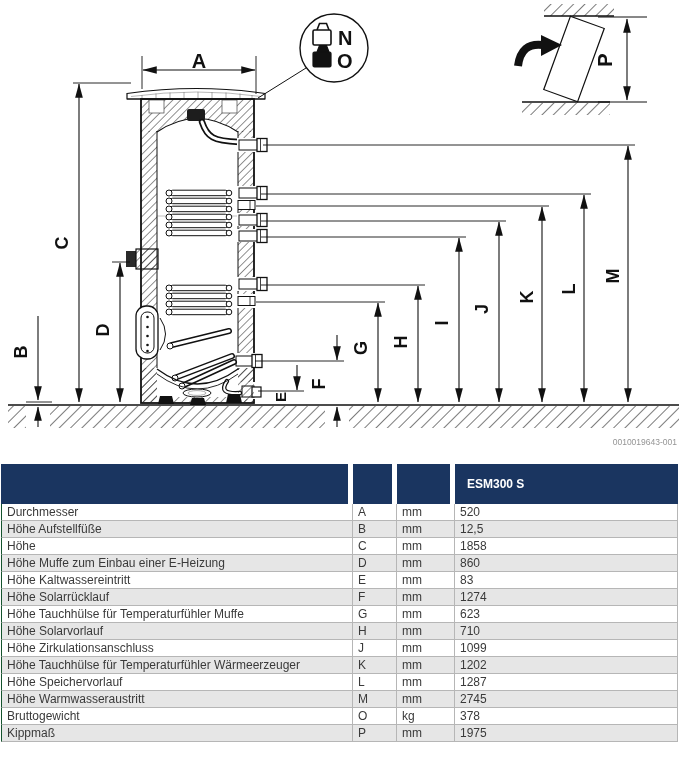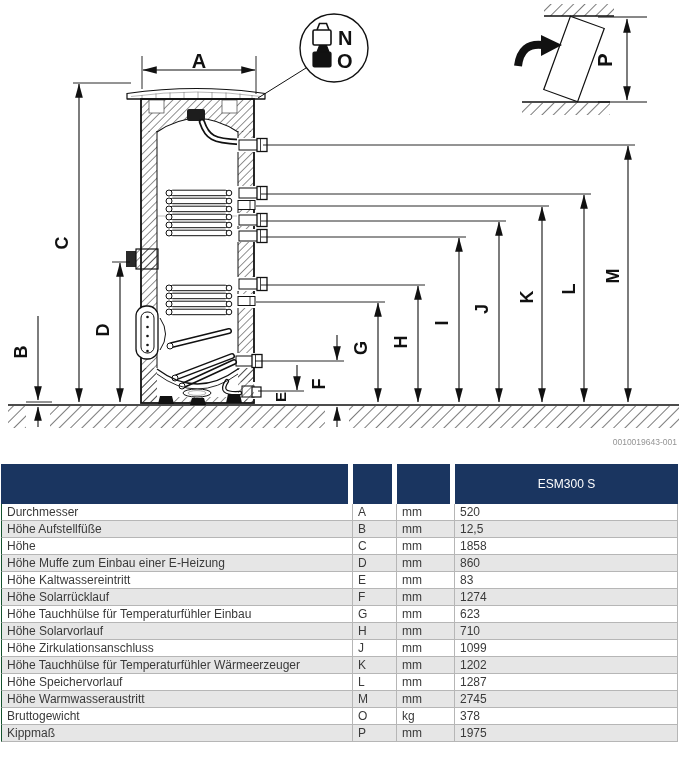--- a/index.html
+++ b/index.html
@@ -8,21 +8,21 @@
   svg text{font-family:"Liberation Sans",sans-serif;font-weight:700;fill:#111;}
   text.dim{font-size:18px;}
   text.dim-sm{font-size:15px;}
   text.dim-lg{font-size:20px;}
   text.code{font-weight:400;font-size:8.5px;fill:#949494;}
   table.spec{border-spacing:0;table-layout:fixed;width:677px;margin-left:1px;font-size:12px;color:#3a3a3a;}
   table.spec td,table.spec th{box-sizing:border-box;height:17px;padding:0 0 0 5px;border-bottom:1px solid #b6b6b6;border-right:1px solid #b6b6b6;overflow:hidden;white-space:nowrap;font-weight:400;text-align:left;line-height:16px;}
   table.spec td:first-child{border-left:1px solid #14532d;}
   table.spec thead th{background:#1a3560;color:#fff;height:18px;border-bottom:none;border-right:none;}
   table.spec thead th.sep{border-right:5px solid #fff;}
-  table.spec thead th.prod{text-align:center;padding:12px;font-size:12px;}
+  table.spec thead th.prod{padding:12px;font-size:12px;font-weight:bold;}
   table.spec tbody tr:nth-child(even) td{background:#e6e6e6;}
   table.spec tbody tr:nth-child(odd) td{background:#fff;}
   td.val{text-align:center;padding:0;}
   td.sym,td.unit{padding-left:4px;}
 </style>
 </head>
 <body>
 
 <div id="stage">
 
@@ -359,21 +359,21 @@
           <td class="unit">mm</td>
           <td class="val">83</td>
         </tr>
     <tr>
           <td>Höhe Solarrücklauf</td>
           <td class="sym">F</td>
           <td class="unit">mm</td>
           <td class="val">1274</td>
         </tr>
     <tr>
-          <td>Höhe Tauchhülse für Temperaturfühler Einbau</td>
+          <td>Höhe Tauchhülse für Temperaturfühler Muffe</td>
           <td class="sym">G</td>
           <td class="unit">mm</td>
           <td class="val">623</td>
         </tr>
     <tr>
           <td>Höhe Solarvorlauf</td>
           <td class="sym">H</td>
           <td class="unit">mm</td>
           <td class="val">710</td>
         </tr>

